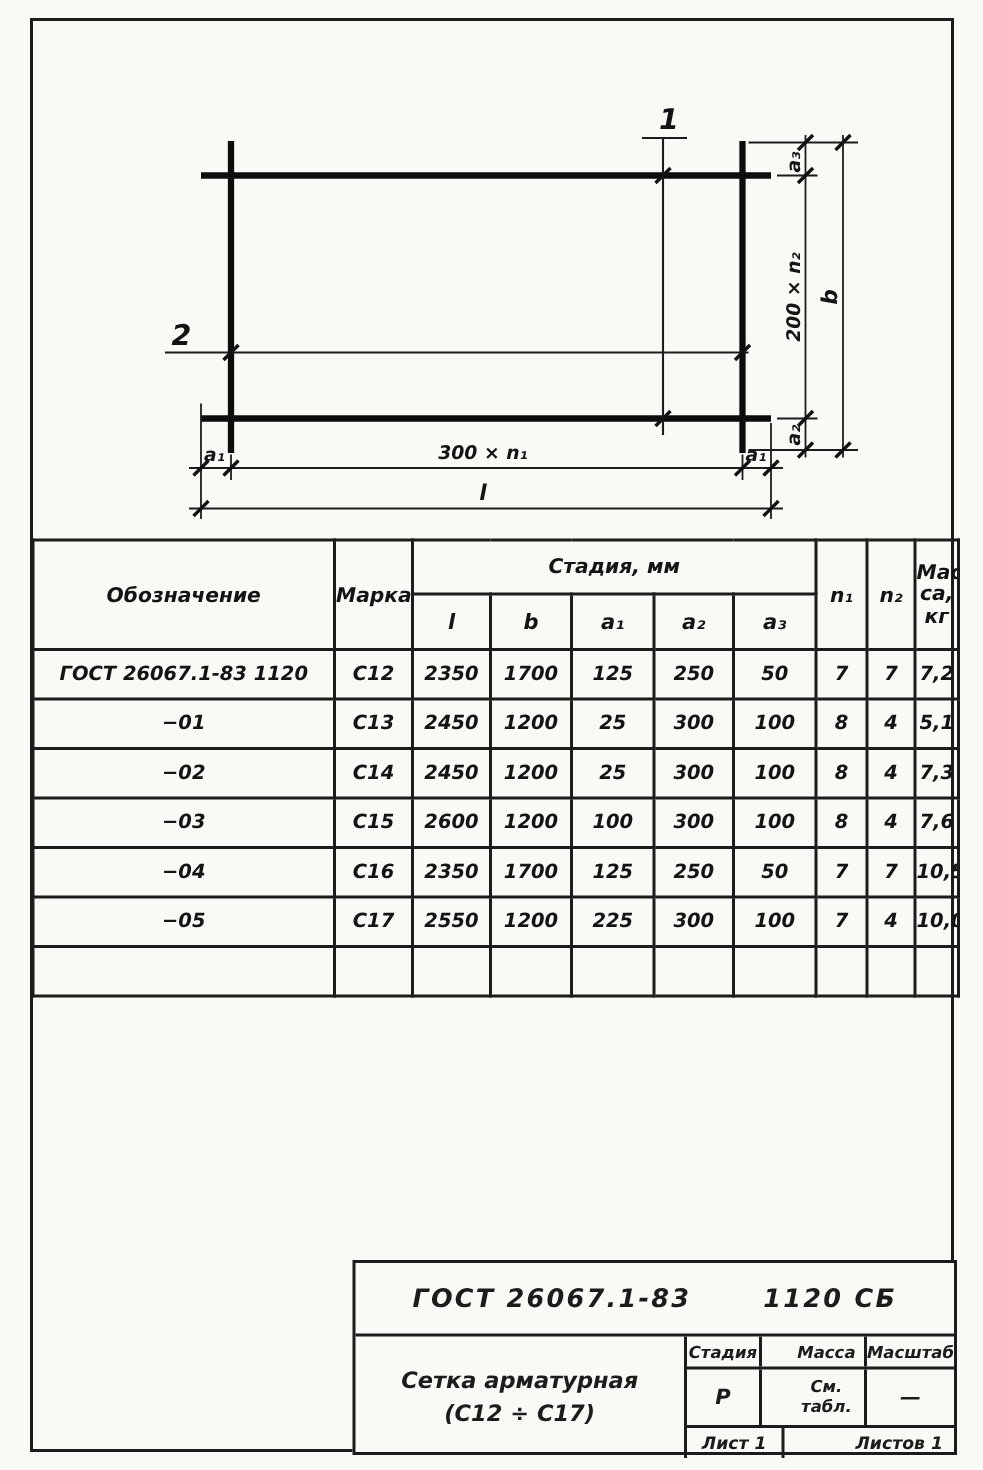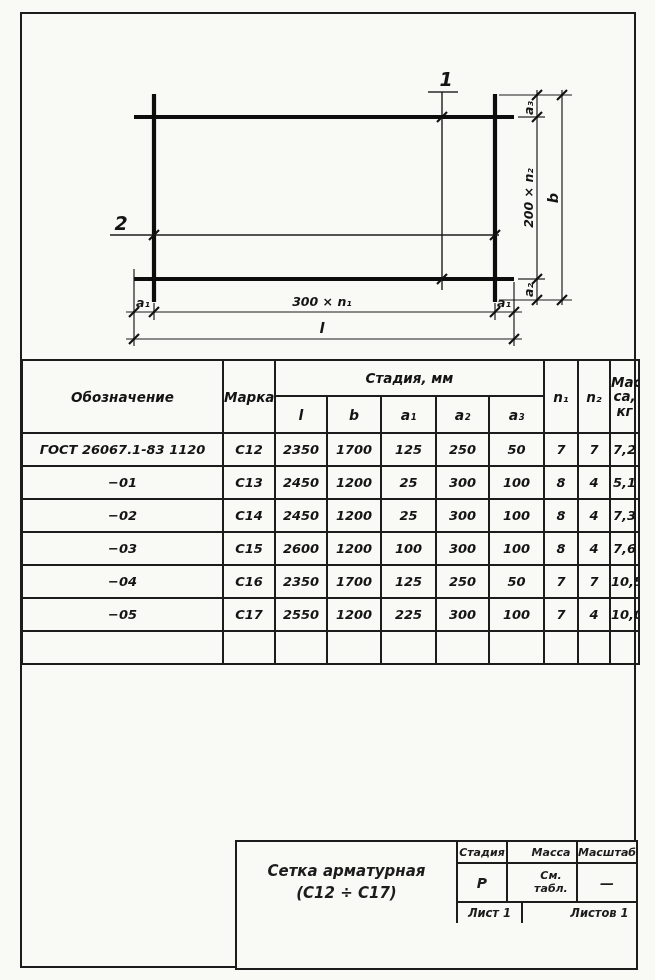--- a/index.html
+++ b/index.html
@@ -279,20 +279,24 @@
           <td></td>
           <td></td>
           <td></td>
           <td></td>
           <td></td>
         </tr>
       </tbody>
     </table>
 
     <div class="tblock">
+      <div class="tb-gost">
+        <span>ГОСТ 26067.1-83</span>
+        <span>1120 СБ</span>
+      </div>
       <div class="tb-body">
         <div class="tb-title">
           <span>Сетка арматурная</span>
           <span>(С12 ÷ С17)</span>
         </div>
         <div class="tb-right">
           <div class="tb-hdr">
             <div class="tb-c1">Стадия</div>
             <div class="tb-c2">Масса</div>
             <div class="tb-c3">Масштаб</div>

